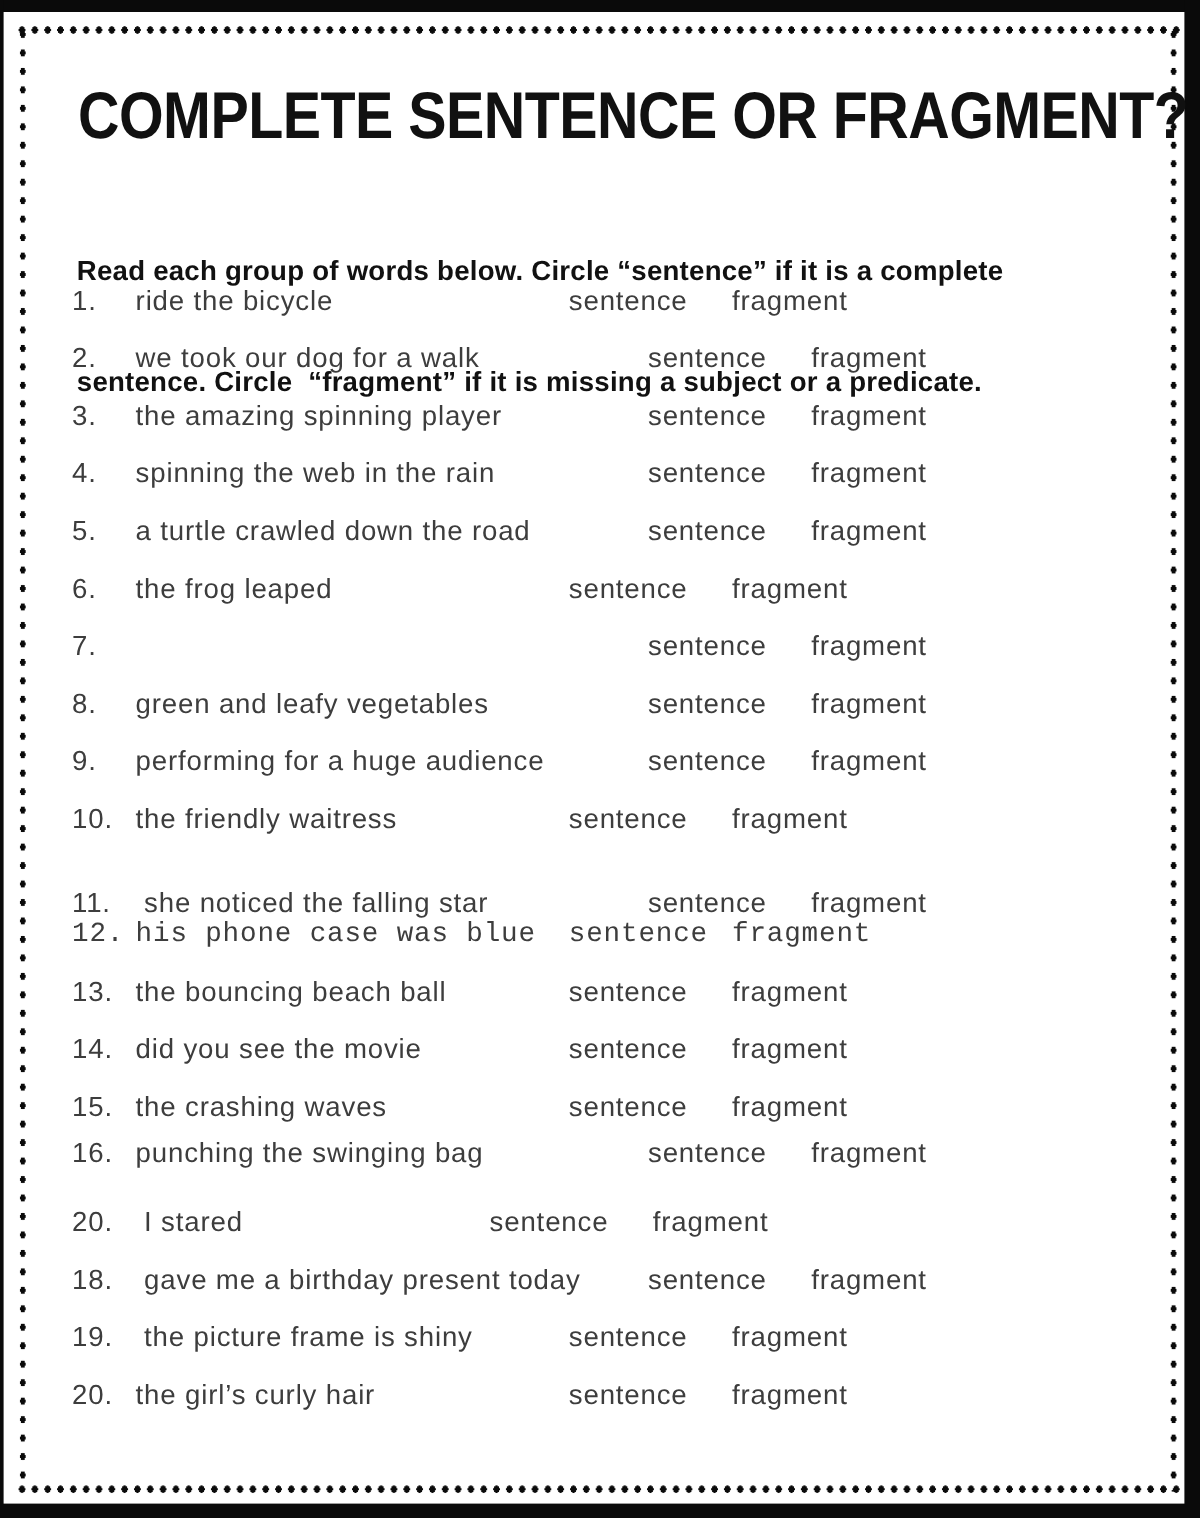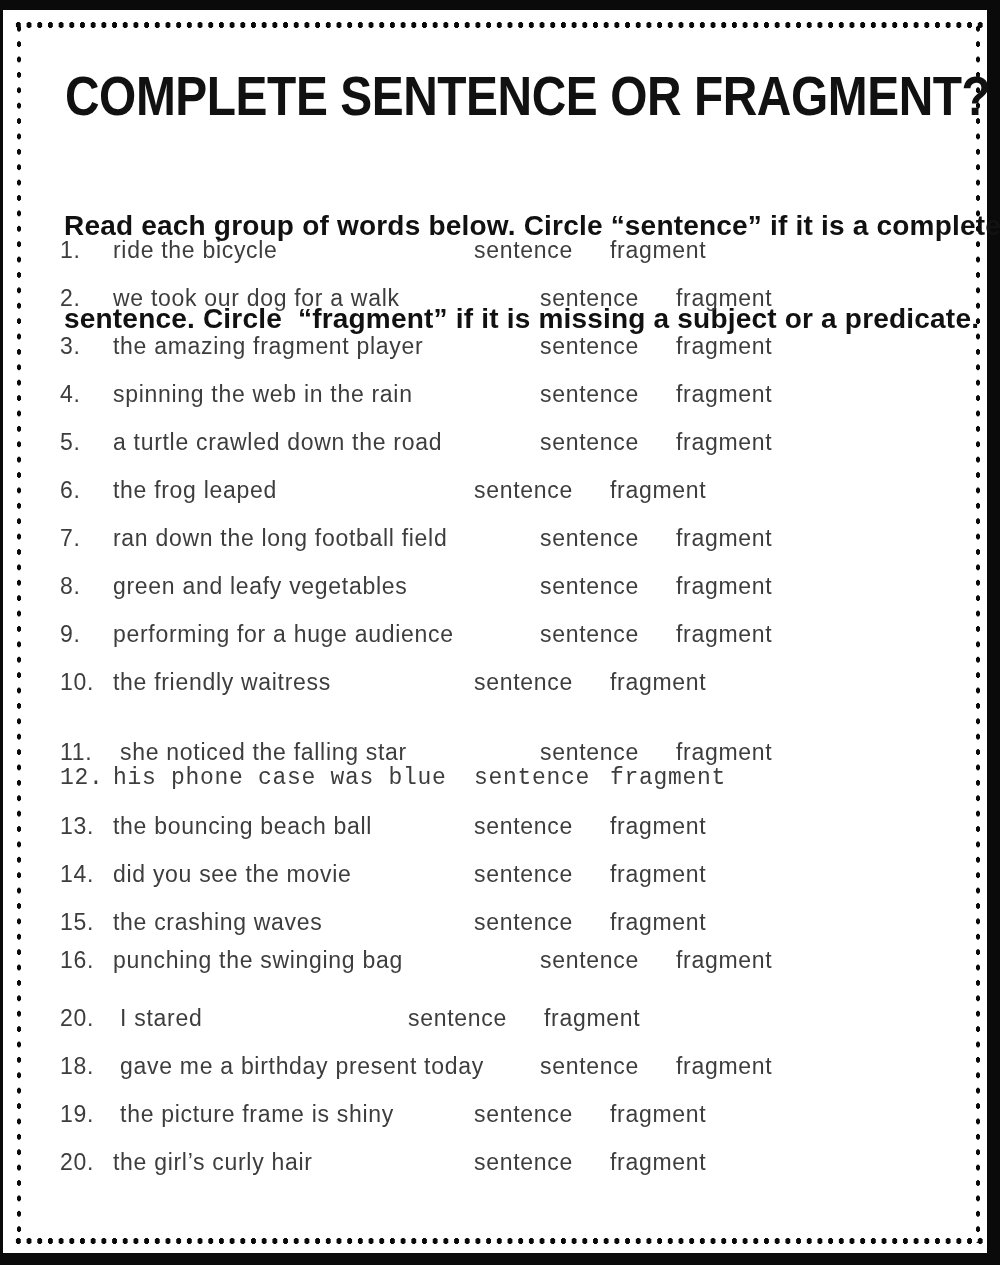--- a/index.html
+++ b/index.html
@@ -50,21 +50,21 @@
     font-weight: bold;
     letter-spacing: -0.5px;
     color: var(--ink, #111);
     transform: scaleX(0.87);
     transform-origin: 50% 50%;
     white-space: nowrap;
   }
   .instructions {
     position: absolute;
     left: 64px; top: 148px;
-    font-size: 28px;
+    font-size: 23px;
     font-weight: bold;
     line-height: 31px;
     letter-spacing: 0.2px;
     color: var(--ink, #111);
     white-space: pre;
   }
   .row {
     position: absolute;
     left: 0;
     width: 1000px;
@@ -109,21 +109,21 @@
     <span class="opt" style="left: 610px;">fragment</span>
   </div>
       <div class="row" style="top: 283px;">
     <span class="num">2.</span>
     <span class="txt">we took our dog for a walk</span>
     <span class="opt" style="left: 540px;">sentence</span>
     <span class="opt" style="left: 676px;">fragment</span>
   </div>
       <div class="row" style="top: 331px;">
     <span class="num">3.</span>
-    <span class="txt">the amazing fragment player</span>
+    <span class="txt">the amazing spinning player</span>
     <span class="opt" style="left: 540px;">sentence</span>
     <span class="opt" style="left: 676px;">fragment</span>
   </div>
       <div class="row" style="top: 379px;">
     <span class="num">4.</span>
     <span class="txt">spinning the web in the rain</span>
     <span class="opt" style="left: 540px;">sentence</span>
     <span class="opt" style="left: 676px;">fragment</span>
   </div>
       <div class="row" style="top: 427px;">
@@ -133,21 +133,20 @@
     <span class="opt" style="left: 676px;">fragment</span>
   </div>
       <div class="row" style="top: 475px;">
     <span class="num">6.</span>
     <span class="txt">the frog leaped</span>
     <span class="opt" style="left: 474px;">sentence</span>
     <span class="opt" style="left: 610px;">fragment</span>
   </div>
       <div class="row" style="top: 523px;">
     <span class="num">7.</span>
-    <span class="txt">ran down the long football field</span>
     <span class="opt" style="left: 540px;">sentence</span>
     <span class="opt" style="left: 676px;">fragment</span>
   </div>
       <div class="row" style="top: 571px;">
     <span class="num">8.</span>
     <span class="txt">green and leafy vegetables</span>
     <span class="opt" style="left: 540px;">sentence</span>
     <span class="opt" style="left: 676px;">fragment</span>
   </div>
       <div class="row" style="top: 619px;">

